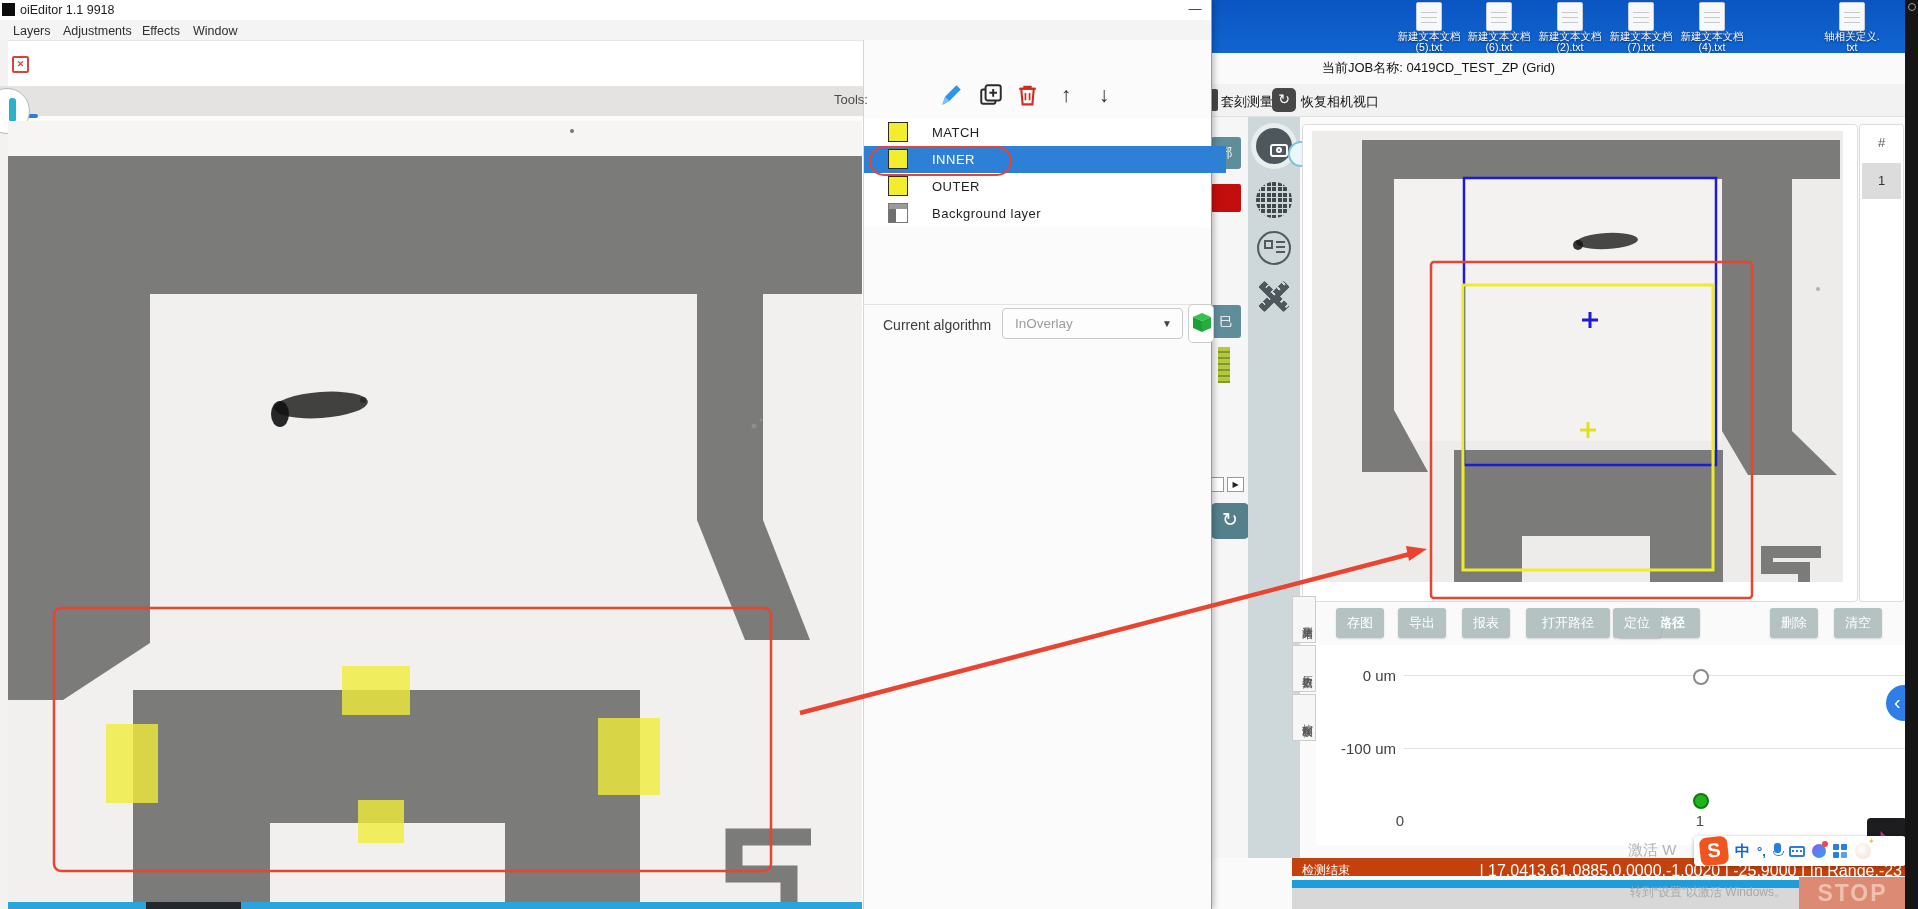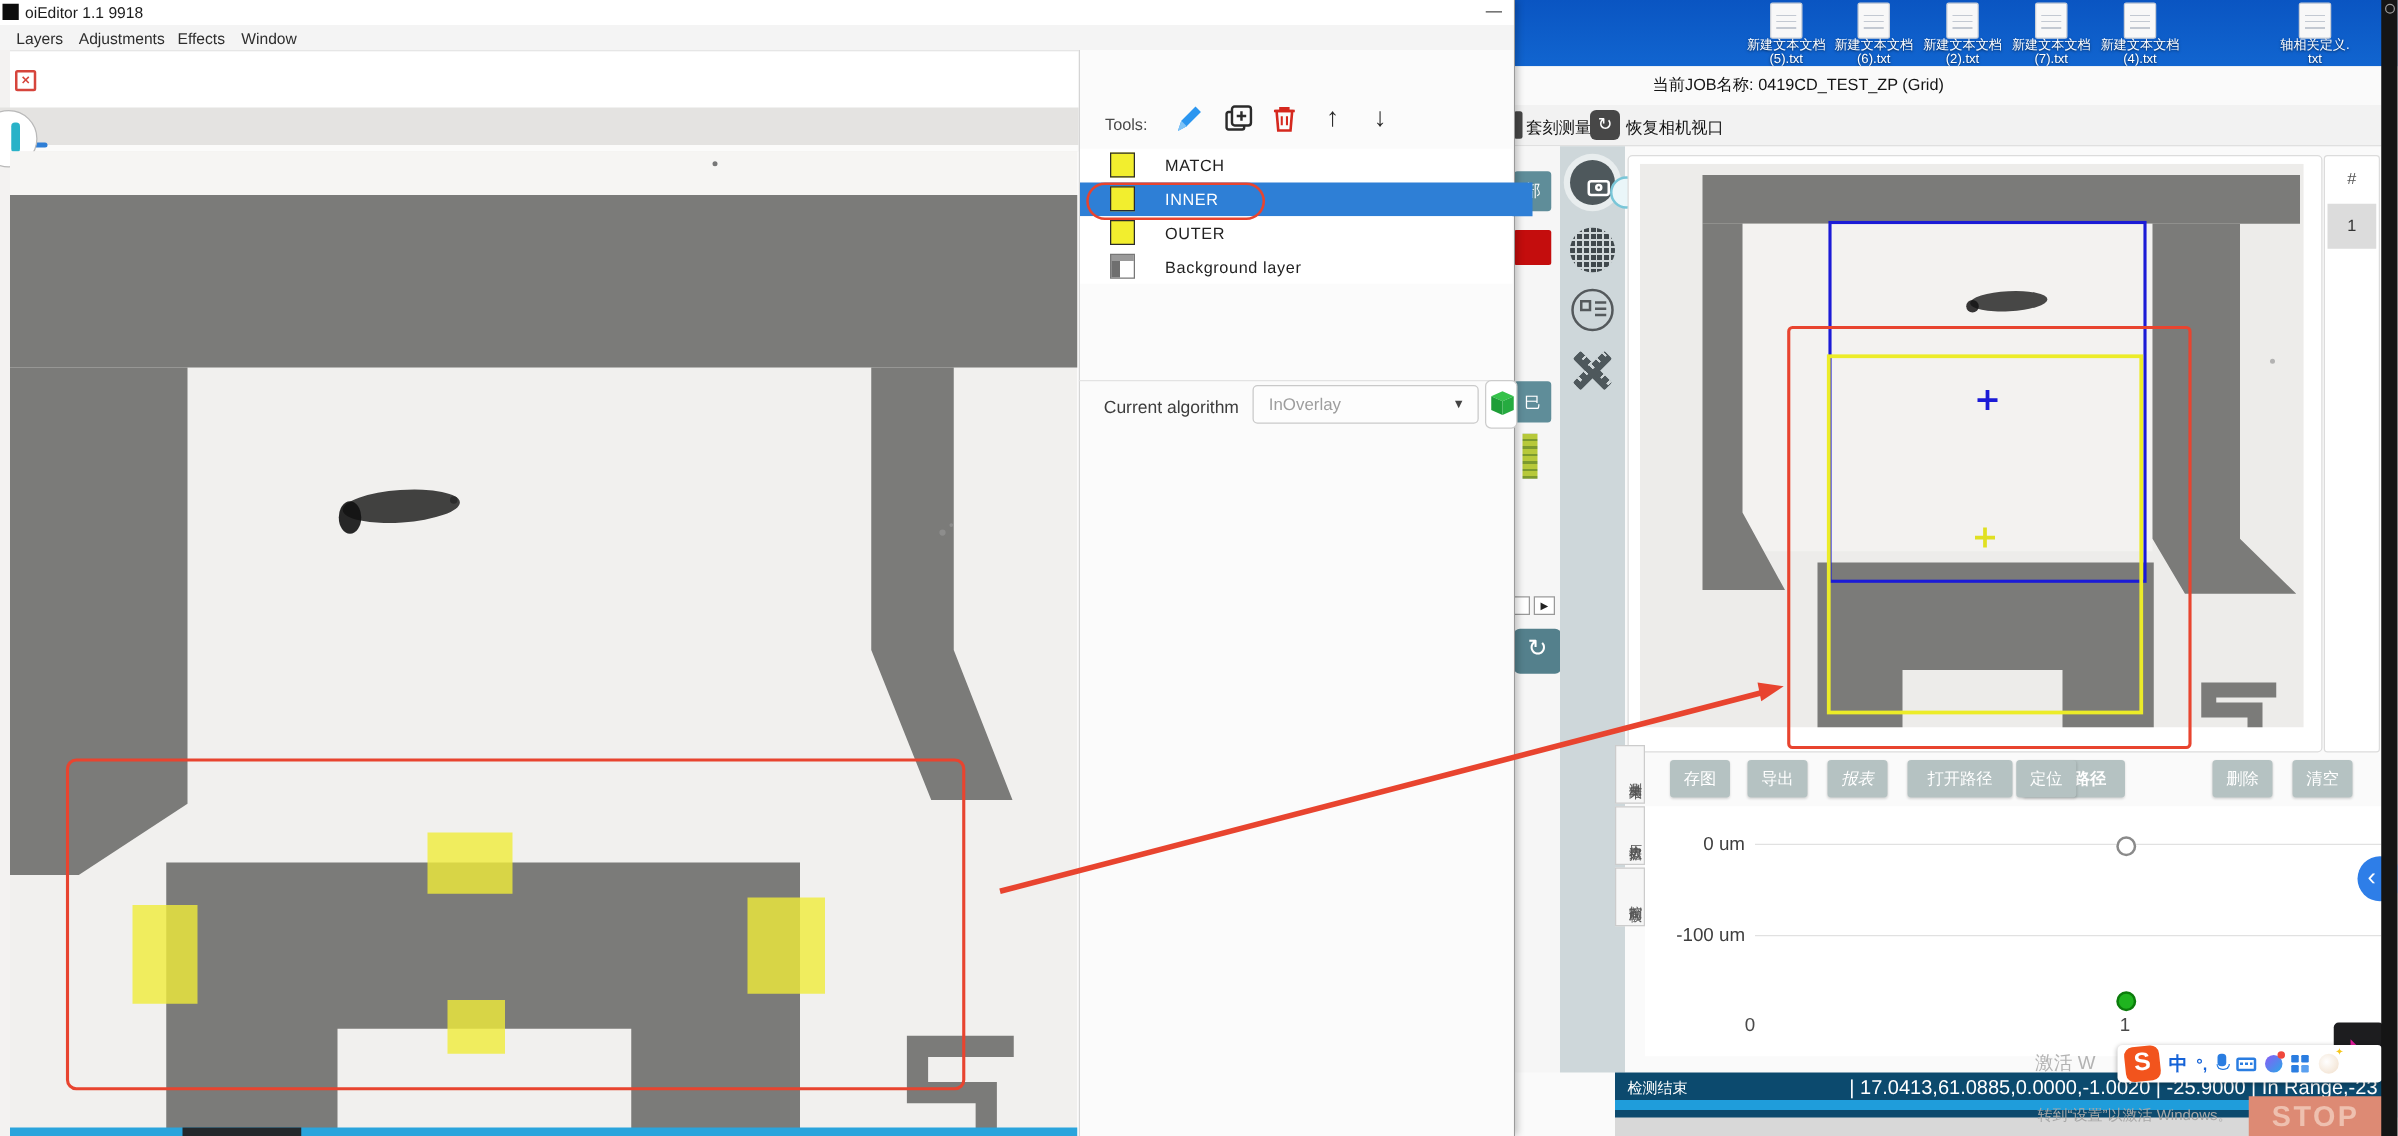--- a/index.html
+++ b/index.html
@@ -16,21 +16,21 @@
   .menubar{left:0;top:20px;width:1211px;height:20px;background:#f4f4f4;border-bottom:1px solid #e6e6e6;}
   .menuitem{top:24px;font-size:12.5px;color:#2e2e2e;}
   .redtool{left:12px;top:56px;width:13px;height:13px;border:2px solid #d6453c;border-radius:2px;color:#d6453c;font-size:9px;line-height:12px;text-align:center;font-weight:bold;}
   .ledge{left:0;top:40px;width:8px;height:869px;background:#f3f2f1;}
   .tabstrip{left:0;top:86px;width:863px;height:35px;background:#e4e3e1;border-bottom:5px solid #fbfbfa;box-sizing:border-box;}
   .tabind{left:22px;top:114px;width:16px;height:4px;background:#2f7fd6;border-radius:2px;}
   .circlebtn{left:-16px;top:88px;width:44px;height:44px;background:#fff;border:1px solid #b9b9b9;border-radius:50%;}
   .circlebtn i{position:absolute;left:24px;top:9px;width:7px;height:24px;background:#29b2c8;border-radius:3px;}
   
   .tpanel{left:863px;top:40px;width:348px;height:869px;background:#fbfbfb;border-left:1px solid #d5d5d5;box-sizing:border-box;}
-  .toolslabel{left:884px;top:92px;font-size:13px;color:#4a4a4a;}
+  .toolslabel{left:834px;top:92px;font-size:13px;color:#4a4a4a;}
   .ticon{top:82px;width:28px;height:28px;text-align:center;}
   .arrglyph{font-size:21px;color:#2b2b2b;font-weight:bold;line-height:26px;}
   .lrow{left:864px;width:346px;height:27px;background:#fff;}
   .lrow.sel{background:#2e7fd6;padding-left:16px;}
   .swatch{position:absolute;left:24px;top:3px;width:20px;height:20px;background:#f2ee2e;border:1.5px solid #2b2b2b;box-sizing:border-box;}
   .bglswatch{position:absolute;left:24px;top:3px;width:20px;height:20px;border:1.5px solid #777;box-sizing:border-box;
      background:linear-gradient(180deg,#9a9a9a 0 5px,transparent 5px),linear-gradient(90deg,#6f6f6f 0 7px,#fff 7px);}
   .lname{position:absolute;left:68px;top:6px;font-size:13px;color:#1f1f1f;letter-spacing:.5px;}
   .sel .lname{color:#fff;}
   .redring{left:869px;top:146px;width:143px;height:30px;border:2.5px solid #e8442f;border-radius:15px;box-sizing:border-box;}
@@ -75,21 +75,21 @@
   .abtn{top:608px;height:30px;background:#b5c2c2;border-radius:3px;color:#fff;font-size:13px;text-align:center;line-height:30px;box-shadow:0 1px 2px rgba(0,0,0,.15);}
   .vtab{left:1292px;width:24px;height:47px;background:#f6f6f6;border:1px solid #ccc;box-sizing:border-box;
         writing-mode:vertical-rl;text-align:center;font-size:10.5px;color:#555;letter-spacing:1px;}
   .chart{left:1316px;top:645px;width:589px;height:200px;background:#fff;}
   .gline{left:1404px;width:501px;height:1px;background:#e1e1e1;}
   .ylab{left:1316px;width:80px;text-align:right;font-size:15px;color:#3f3f3f;}
   .xlab{top:812px;width:22px;text-align:center;font-size:15px;color:#4a4a4a;}
   .ptopen{left:1693px;top:669px;width:12px;height:12px;background:#fff;border:2px solid #8a8a8a;border-radius:50%;box-sizing:content-box;}
   .ptgreen{left:1693px;top:793px;width:12px;height:12px;background:#1fb41f;border:2px solid #0c7c0c;border-radius:50%;}
   .chevbtn{left:1886px;top:685px;width:36px;height:36px;background:#2e7ee8;border-radius:50%;color:#fff;font-size:20px;line-height:34px;padding-left:8px;box-sizing:border-box;}
-  .statusbar{left:1292px;top:858px;width:626px;height:36px;background:#0c4a6e;color:#fff;}
+  .statusbar{left:1292px;top:858px;width:626px;height:18px;background:#c2410c;color:#fff;}
   .stl{position:absolute;left:10px;top:4px;font-size:12px;}
   .str{position:absolute;right:16px;top:4px;font-size:16px;}
   .botstrip{left:1292px;top:880px;width:626px;height:29px;background:#d8d8d8;}
   .bluebar{left:1292px;top:880px;width:512px;height:8px;background:#1f9ddb;}
   .wm1{left:1628px;top:841px;font-size:15px;color:#b3b3b3;}
   .wm2{left:1630px;top:884px;font-size:12px;color:#a8a8a8;}
   .stopblk{left:1799px;top:877px;width:107px;height:32px;background:#dd8a74;color:#eec0af;font-size:23px;font-weight:bold;text-align:center;line-height:32px;letter-spacing:2px;}
   .darklogo{left:1867px;top:818px;width:40px;height:40px;background:#1d1d1f;border-radius:4px;color:#e0189a;font-size:17px;text-align:center;line-height:38px;}
   .edgestrip{left:1905px;top:0;width:13px;height:909px;background:#151515;}
   .edgeglyph{left:1908px;top:3px;width:8px;height:8px;border:1.5px solid #9a9a9a;border-radius:50%;box-sizing:border-box;}
@@ -207,21 +207,21 @@
     <path d="M268,299 H284 M276,291 V307" stroke="#e0e022" stroke-width="3"></path>
   </svg>
 
   <div class="a rescard">
     <div class="reshead">#</div>
     <div class="resrow">1</div>
   </div>
 
   <div class="a abtn" style="left:1336px;width:48px;">存图</div>
   <div class="a abtn" style="left:1398px;width:48px;">导出</div>
-  <div class="a abtn" style="left:1462px;width:48px;font-style:italic;">报表</div>
+  <div class="a abtn" style="left:1462px;width:48px;">报表</div>
   <div class="a abtn" style="left:1526px;width:84px;">打开路径</div>
   <div class="a abtn" style="left:1618px;width:82px;font-weight:bold;">复制路径</div>
   <div class="a abtn" style="left:1613px;width:48px;">定位</div>
   <div class="a abtn" style="left:1770px;width:48px;">删除</div>
   <div class="a abtn" style="left:1834px;width:48px;">清空</div>
 
   <div class="a vtab" style="top:596px;">测量结果</div>
   <div class="a vtab" style="top:645px;">历史数据</div>
   <div class="a vtab" style="top:694px;">控制面板</div>
 

